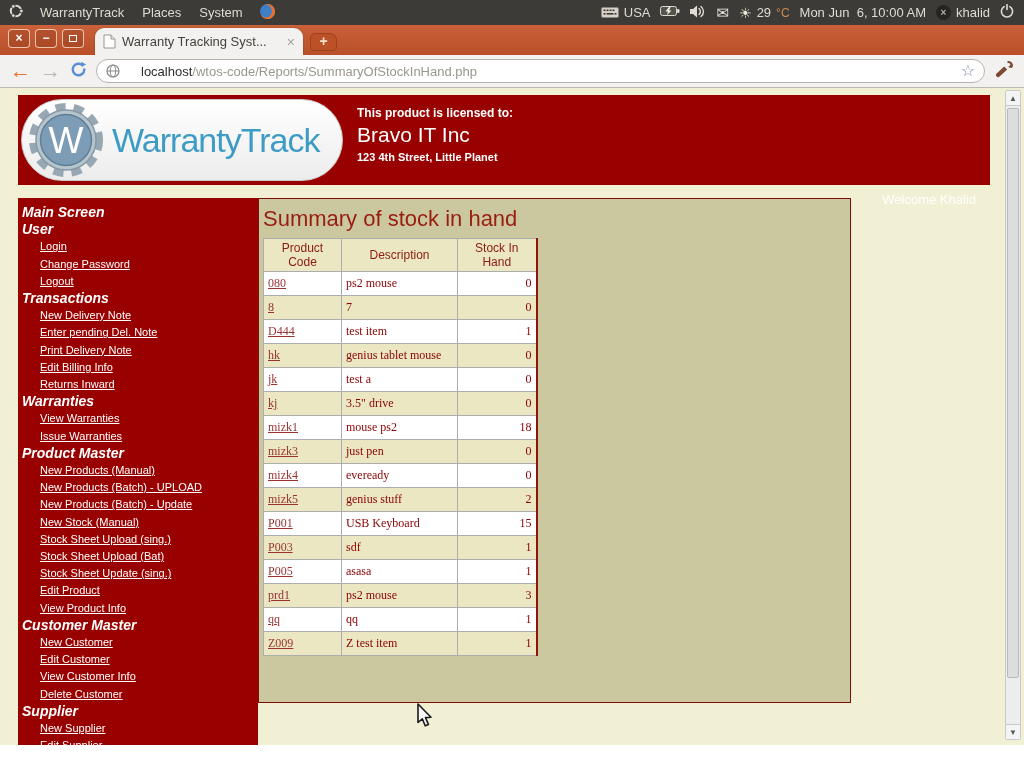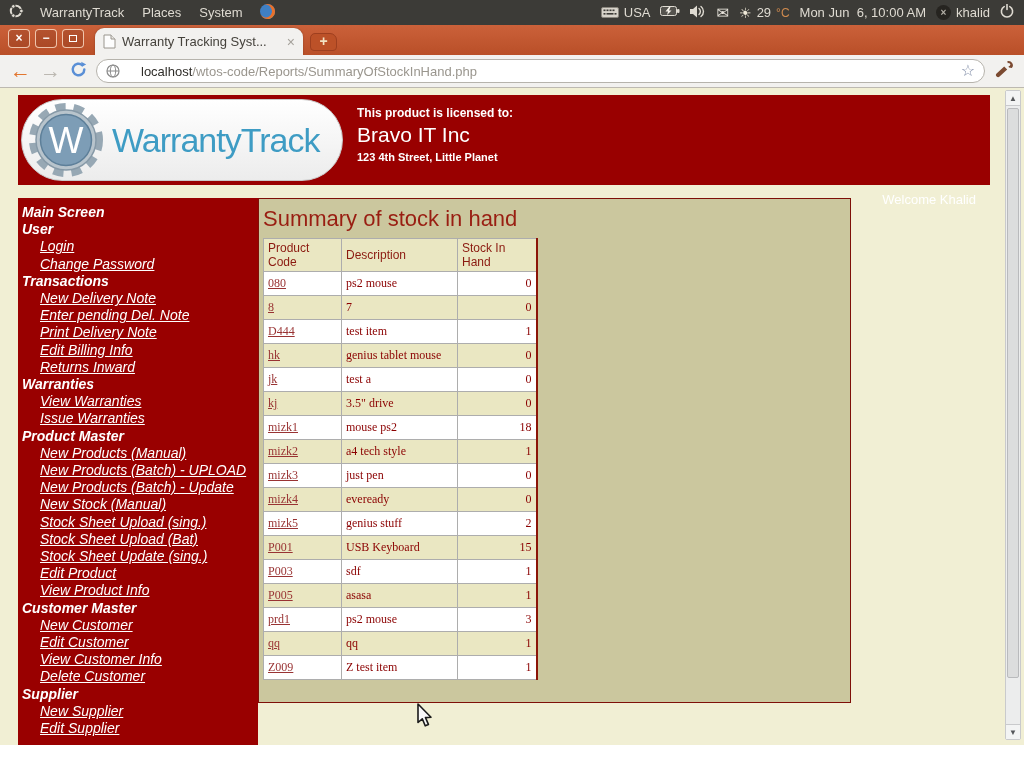--- a/index.html
+++ b/index.html
@@ -106,34 +106,34 @@
 
   
   .sidebar {
     position:absolute; left:18px; top:110px; width:240px; height:547px;
     background:#990000; color:#fff; padding-top:6px; overflow:hidden;
   }
   .sb-heading {
     font-style:italic; font-weight:bold; font-size:14px; line-height:17.2px; padding-left:4px;
   }
   .sb-link {
-    display:block; color:#ffffff; text-decoration:underline; font-size:14px;
-    line-height:17.2px; padding-left:22px; cursor:pointer;font-style:italic;
+    display:block; color:#ffffff; text-decoration:underline; font-size:11px;
+    line-height:17.2px; padding-left:22px; cursor:pointer;
   }
 
   
   .main-panel {
     position:absolute; left:258px; top:110px; width:593px; height:505px;
     background:#cbc79e; border:1px solid #7e0f08;
   }
   .report-title { color:#991e12; font-size:22px; padding:7px 4px 6px 4px; }
   table.stock { border-collapse:collapse; margin-left:4px; font-size:12px;
     background:#fff; border-right:2px solid #8b1508; }
   table.stock th {
-    background:#eae7c2; color:#8b1a10; font-weight:normal; text-align:left;
+    background:#eae7c2; color:#8b1a10; font-weight:normal; text-align:center;
     padding:2px 4px; border:1px solid #adadad; height:18px;
   }
   table.stock td {
     padding:4px 4px; border:1px solid #adadad; color:#8b0000; height:19px;font-family:Liberation Serif, serif;
   }
   table.stock tr:nth-child(even) td { background:#eae7c2; }
   td.col-code { width:78px; }
   td.col-desc { width:116px; }
   td.col-stock { width:79px; text-align:right; }
   th.col-stock { text-align:left; width:79px; }
@@ -279,20 +279,21 @@
       <div class="lic-addr">123 4th Street, Little Planet</div>
     </div>
     <div class="welcome">Welcome Khalid</div>
   </div>
 
   <div class="sidebar">
       <div class="sb-heading">Main Screen</div>
       <div class="sb-heading">User</div>
       <a class="sb-link">Login</a>
       <a class="sb-link">Change Password</a>
+      <a class="sb-link">Logout</a>
       <div class="sb-heading">Transactions</div>
       <a class="sb-link">New Delivery Note</a>
       <a class="sb-link">Enter pending Del. Note</a>
       <a class="sb-link">Print Delivery Note</a>
       <a class="sb-link">Edit Billing Info</a>
       <a class="sb-link">Returns Inward</a>
       <div class="sb-heading">Warranties</div>
       <a class="sb-link">View Warranties</a>
       <a class="sb-link">Issue Warranties</a>
       <div class="sb-heading">Product Master</div>
@@ -355,25 +356,20 @@
             <td class="col-code"><a class="code-link">kj</a></td>
             <td class="col-desc">3.5" drive</td>
             <td class="col-stock">0</td>
           </tr>
           <tr>
             <td class="col-code"><a class="code-link">mizk1</a></td>
             <td class="col-desc">mouse ps2</td>
             <td class="col-stock">18</td>
           </tr>
           <tr>
-            <td class="col-code"><a class="code-link">mizk2</a></td>
-            <td class="col-desc">a4 tech style</td>
-            <td class="col-stock">1</td>
-          </tr>
-          <tr>
             <td class="col-code"><a class="code-link">mizk3</a></td>
             <td class="col-desc">just pen</td>
             <td class="col-stock">0</td>
           </tr>
           <tr>
             <td class="col-code"><a class="code-link">mizk4</a></td>
             <td class="col-desc">eveready</td>
             <td class="col-stock">0</td>
           </tr>
           <tr>

